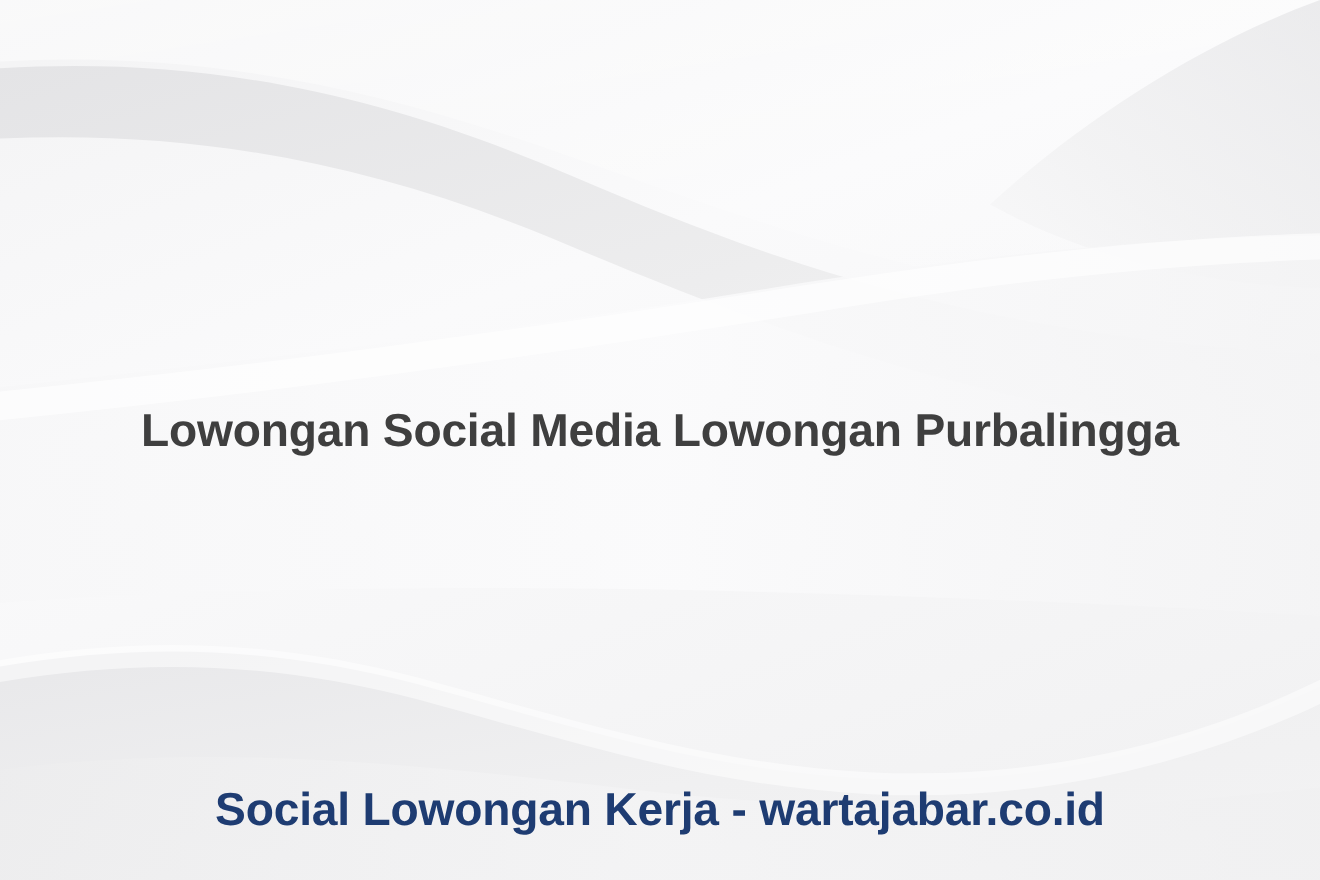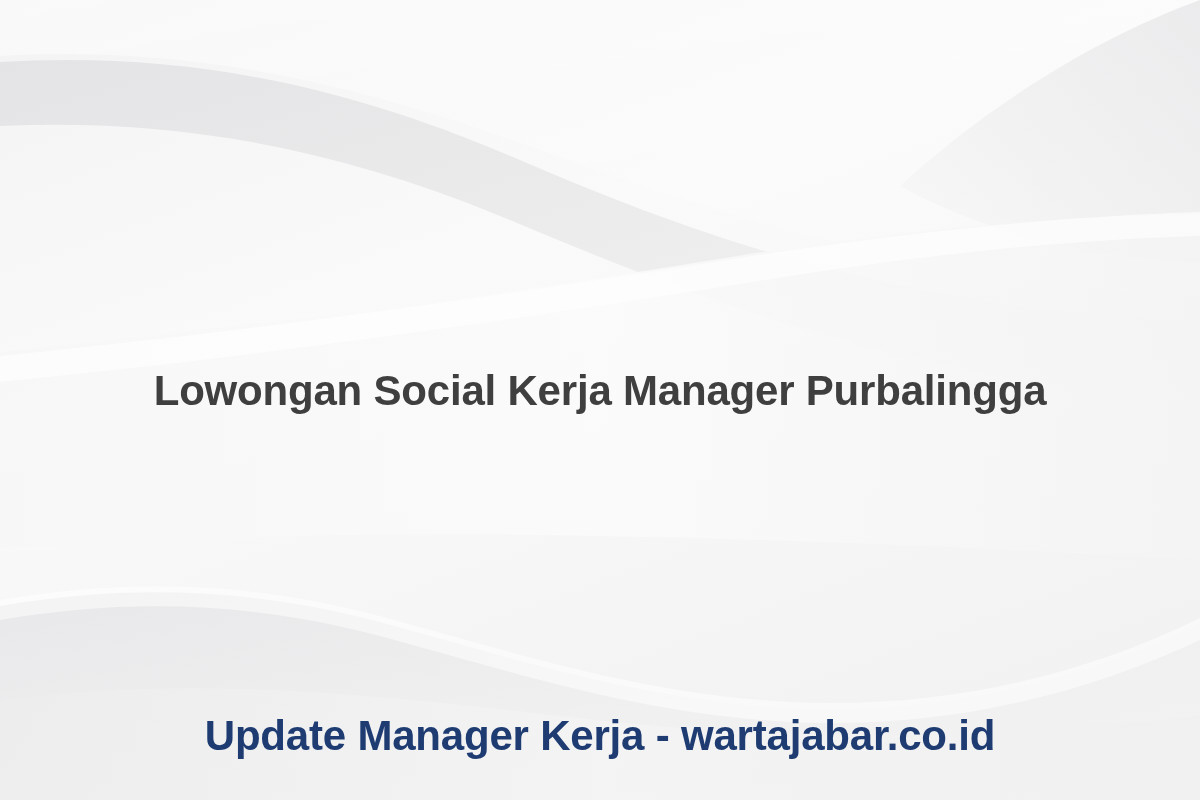--- a/index.html
+++ b/index.html
@@ -150,21 +150,21 @@
 
     <path fill="#ffffff" d="M0,600 C130,578 250,582 380,616 C520,654 640,694 790,702
              C950,710 1090,672 1200,618
              L1200,640 C1090,692 950,730 790,722 C640,714 520,674 380,636
              C250,602 130,598 0,620 Z" opacity="0.5"></path>
   </svg>
 
   <div class="content">
 
     <div class="title-wrap">
-      <h1 class="headline">Lowongan Social Kerja Manager Purbalingga</h1>
+      <h1 class="headline">Lowongan Social Media Lowongan Purbalingga</h1>
     </div>
 
     <div class="footer-wrap">
-      <div class="footer-text">Update Manager Kerja - wartajabar.co.id</div>
+      <div class="footer-text">Social Lowongan Kerja - wartajabar.co.id</div>
     </div>
 
   </div>
 </div>
 
 </body></html>

